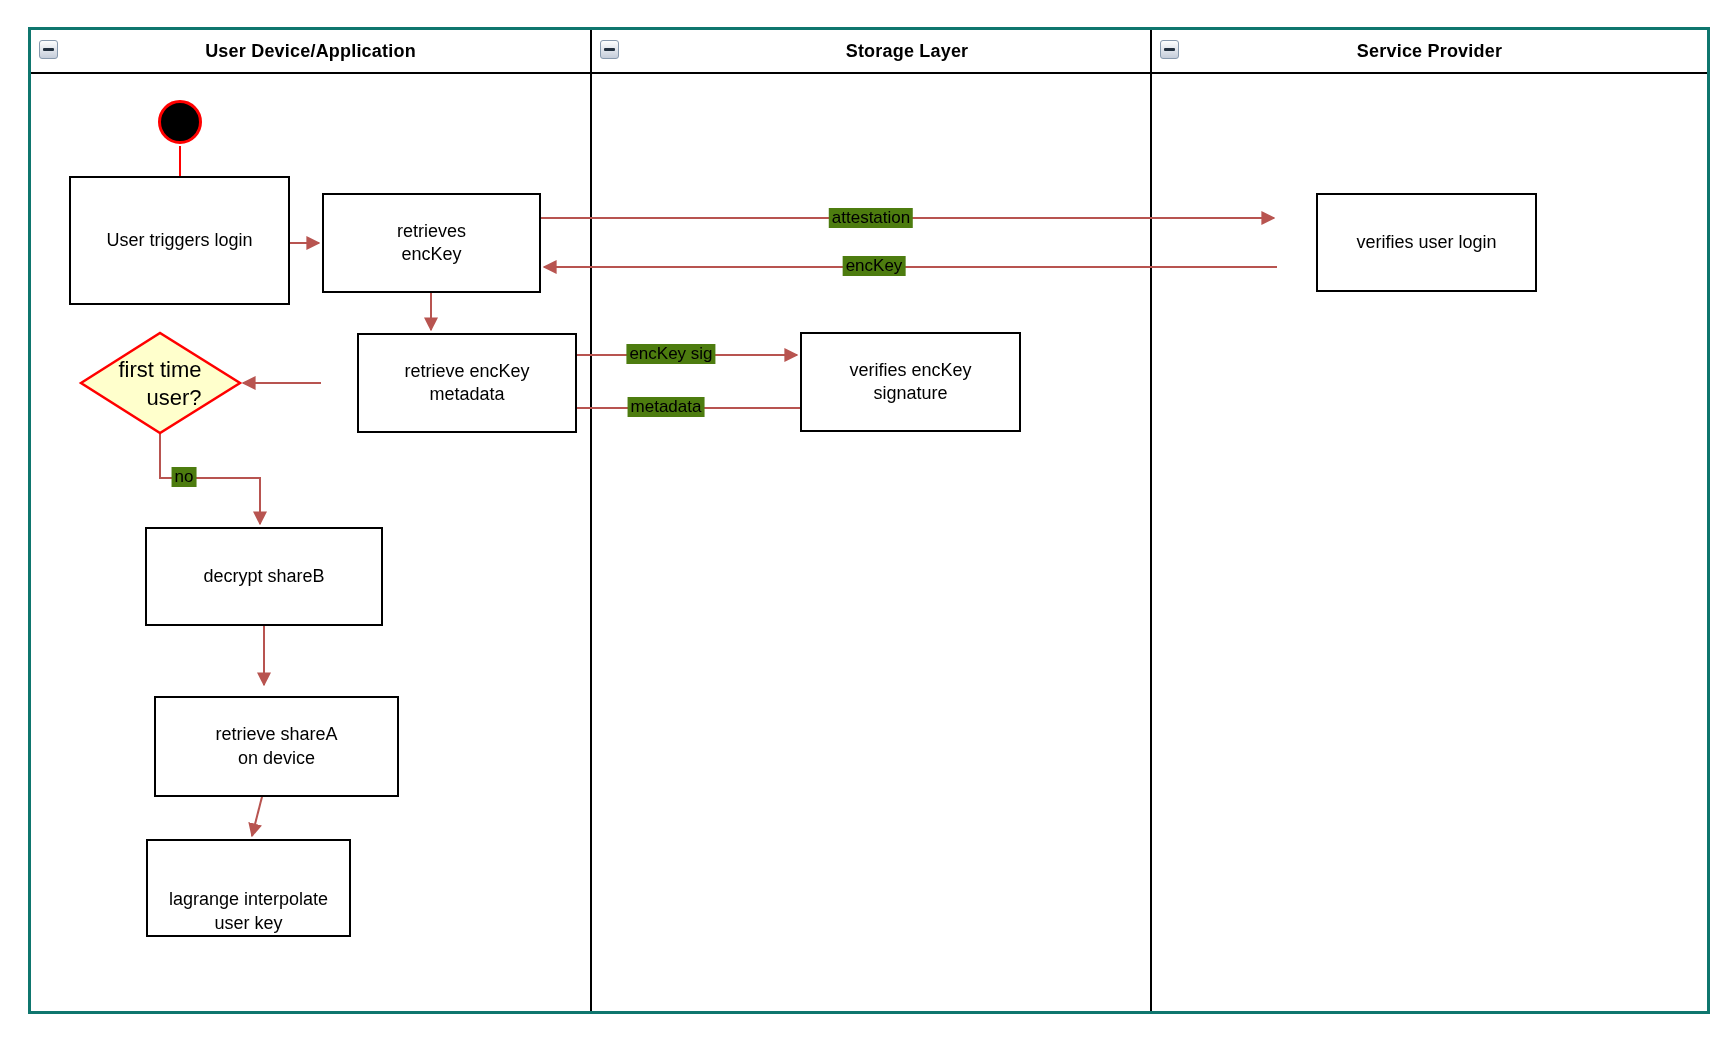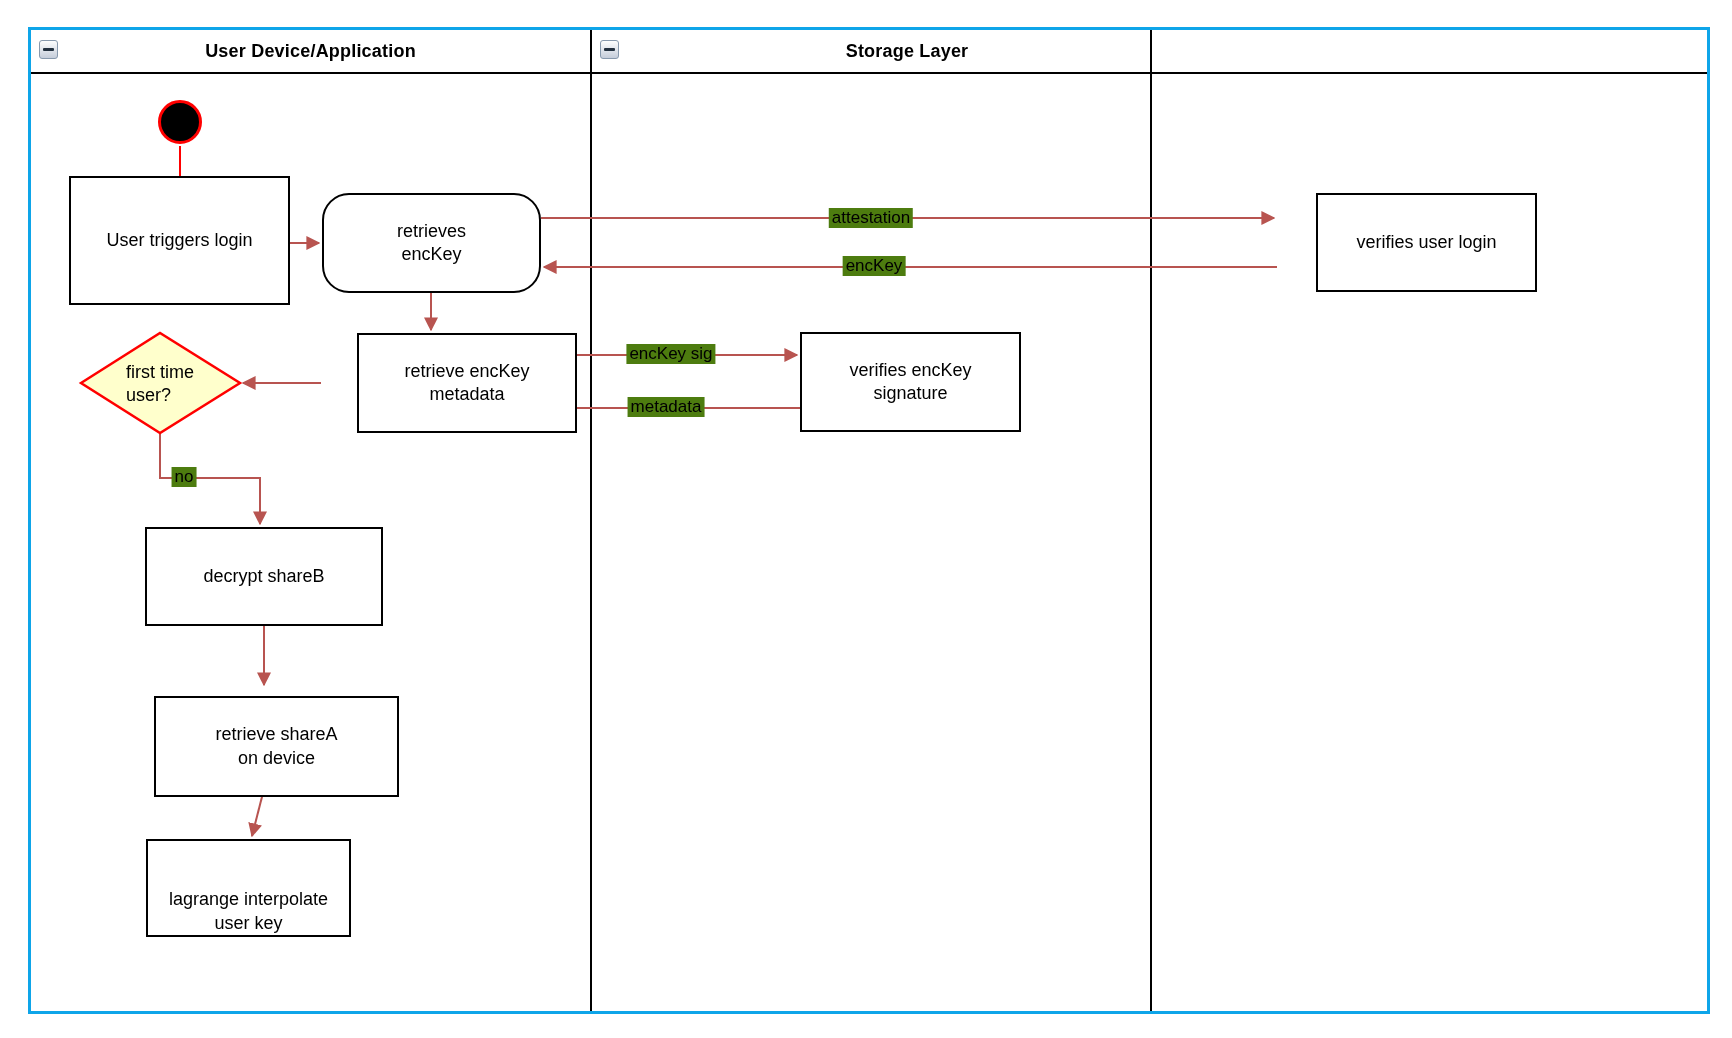--- a/index.html
+++ b/index.html
@@ -4,21 +4,21 @@
 <style>
   html,body { margin:0; padding:0; background:#ffffff; }
   .stage {
     position:relative; width:1732px; height:1038px; background:#ffffff;
     font-family:"Liberation Sans", sans-serif; color:#000;
     overflow:hidden;
   }
   
   .pool {
     position:absolute; left:28px; top:27px; width:1682px; height:987px;
-    border:3px solid #0ea5e9; box-sizing:border-box; background:#fff;
+    border:3px solid #0f766e; box-sizing:border-box; background:#fff;
   }
   .vdiv { position:absolute; top:0; bottom:0; width:2px; background:#000; }
   .vdiv.d1 { left:559px; }
   .vdiv.d2 { left:1119px; }
   .header-line { position:absolute; left:0; right:0; top:42px; height:2px; background:#000; }
   .lane-header {
     position:absolute; top:0; height:42px;
     display:flex; align-items:center; justify-content:center;
   }
   .lane-header.h1 { left:0; width:559px; }
@@ -44,37 +44,37 @@
     font-size:18px; line-height:1.3; z-index:4; cursor:default;
   }
   .node .lbl { white-space:pre-line; }
   .start-node {
     position:absolute; left:158px; top:100px; width:44px; height:44px;
     box-sizing:border-box; border:3px solid #ff0000; border-radius:50%;
     background:#000; z-index:4;
   }
   .diamond-label {
     position:absolute; left:160px; top:383px; transform:translate(-50%,-50%);
-    text-align:left; font-size:18px; line-height:1.25; z-index:3; white-space:pre-line;
+    text-align:right; font-size:22px; line-height:1.25; z-index:3; white-space:pre-line;
   }
 
   
   .edge-label {
     position:absolute; transform:translate(-50%,-50%);
     background:#4d7c0f; padding:0 3px; font-size:17px; z-index:3; white-space:nowrap;
   }
   .el-attestation { left:871px; top:218px; }
   .el-enckey     { left:874px; top:266px; }
   .el-enckeysig  { left:671px; top:354px; }
   .el-metadata   { left:666px; top:407px; }
   .el-no         { left:184px; top:477px; }
 
   
   .n-user-triggers-login   { left:69px;   top:176px; width:221px; height:129px; }
-  .n-retrieves-enckey      { left:322px;  top:193px; width:219px; height:100px;border-radius:27px; }
+  .n-retrieves-enckey      { left:322px;  top:193px; width:219px; height:100px; }
   .n-verifies-user-login   { left:1277px; top:193px; width:221px; height:99px;margin-left:39px;  }
   .n-retrieve-metadata     { left:321px;  top:333px; width:220px; height:100px;margin-left:36px; }
   .n-verifies-signature    { left:800px;  top:332px; width:221px; height:100px; }
   .n-decrypt-shareb        { left:145px;  top:527px; width:238px; height:99px;text-align:right;  }
   .n-retrieve-sharea       { left:154px;  top:696px; width:245px; height:101px; }
   .n-lagrange              { left:146px;  top:839px; width:205px; height:98px;align-items:flex-end;  }
 </style>
 </head>
 <body>
 
@@ -89,20 +89,26 @@
       <span class="collapse-btn">
         <span class="minus-bar"></span>
       </span>
       <span class="lane-title">User Device/Application</span>
     </div>
     <div class="lane-header h2">
       <span class="collapse-btn">
         <span class="minus-bar"></span>
       </span>
       <span class="lane-title">Storage Layer</span>
+    </div>
+    <div class="lane-header h3">
+      <span class="collapse-btn">
+        <span class="minus-bar"></span>
+      </span>
+      <span class="lane-title">Service Provider</span>
     </div>
   </div>
 
   <svg class="overlay" width="1732" height="1038" viewBox="0 0 1732 1038">
     <defs>
       <marker id="tri" viewBox="0 0 10 10" refX="9" refY="5" markerWidth="7" markerHeight="7" orient="auto">
         <path d="M0,0 L10,5 L0,10 Z" fill="#b85450"></path>
       </marker>
       <marker id="vee" viewBox="0 0 10 10" refX="8" refY="5" markerWidth="7" markerHeight="7" orient="auto">
         <path d="M1,1 L9,5 L1,9" fill="none" stroke="#ff0000" stroke-width="1.8"></path>

